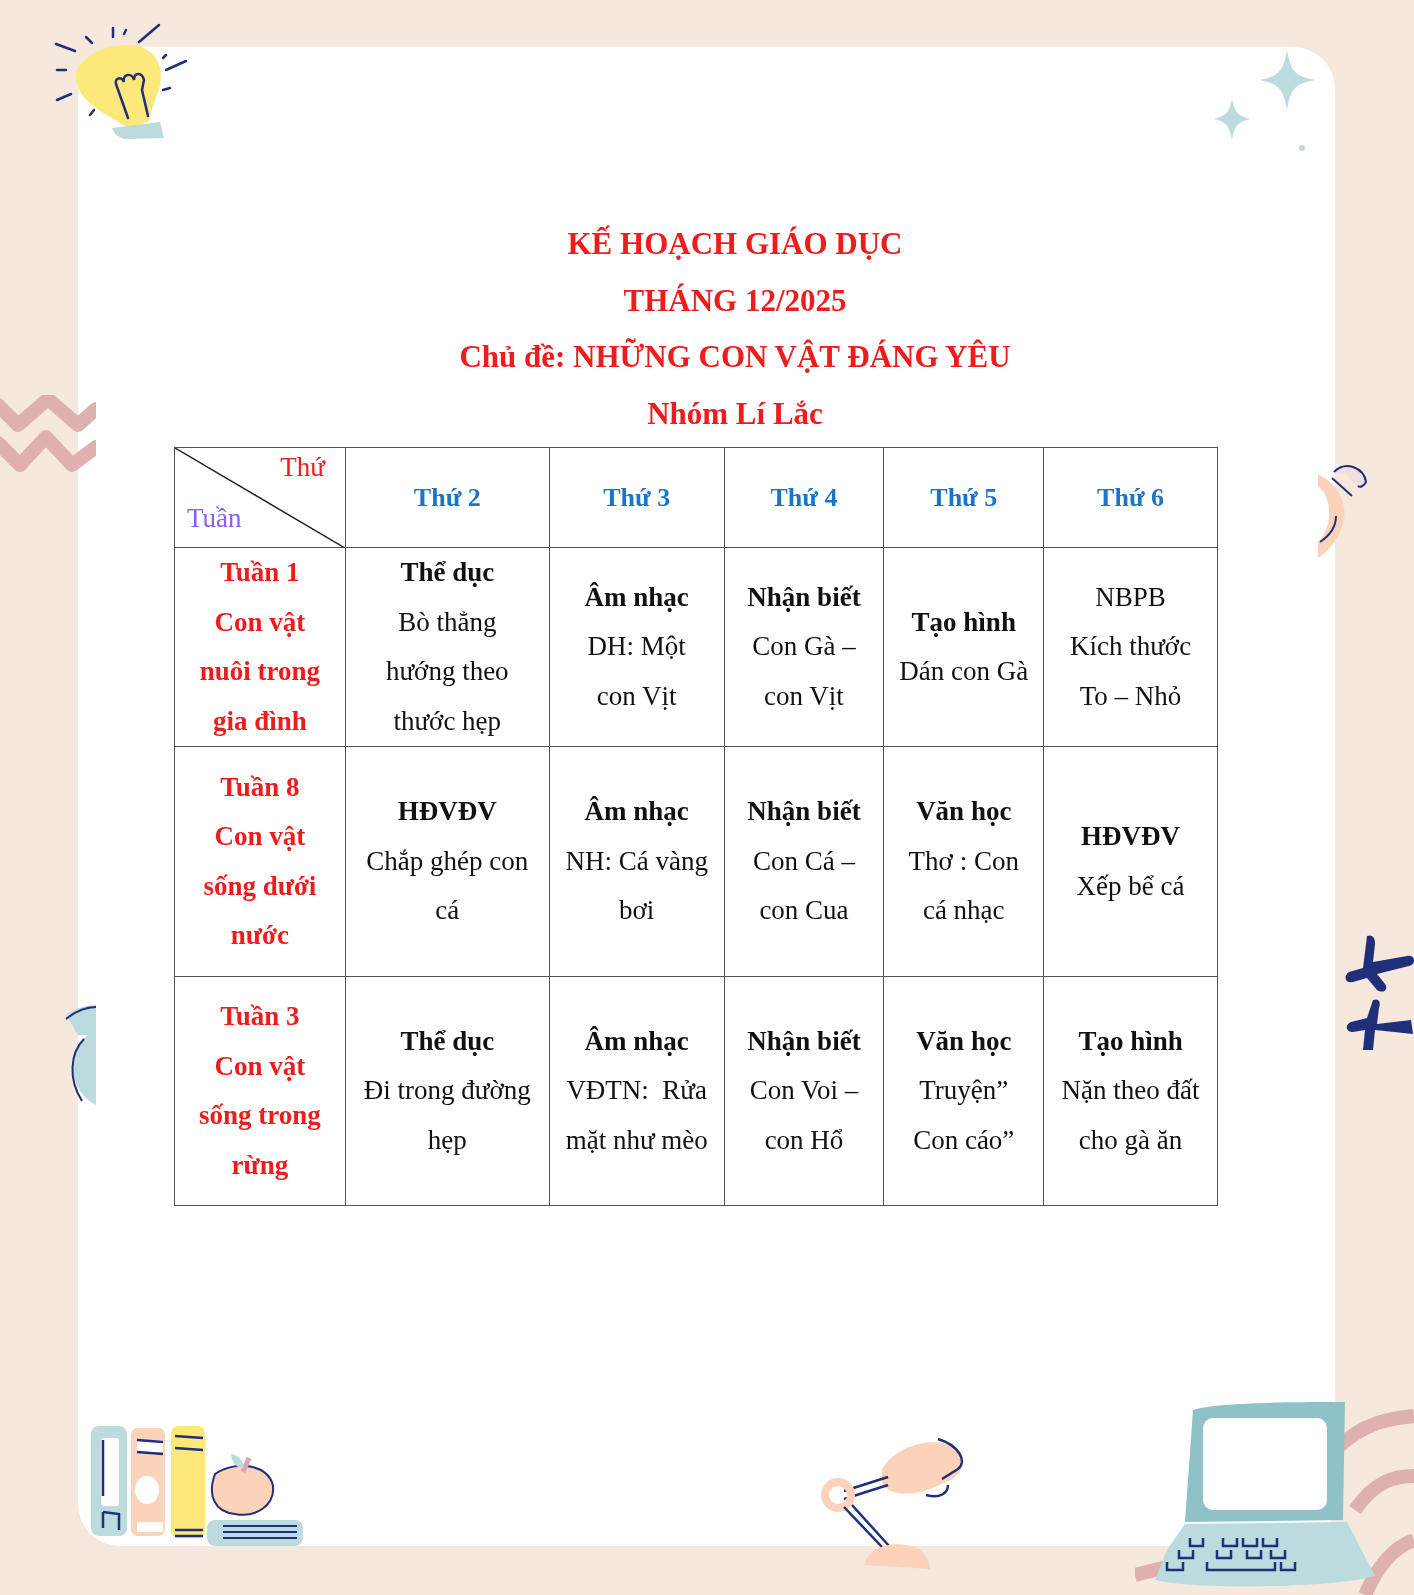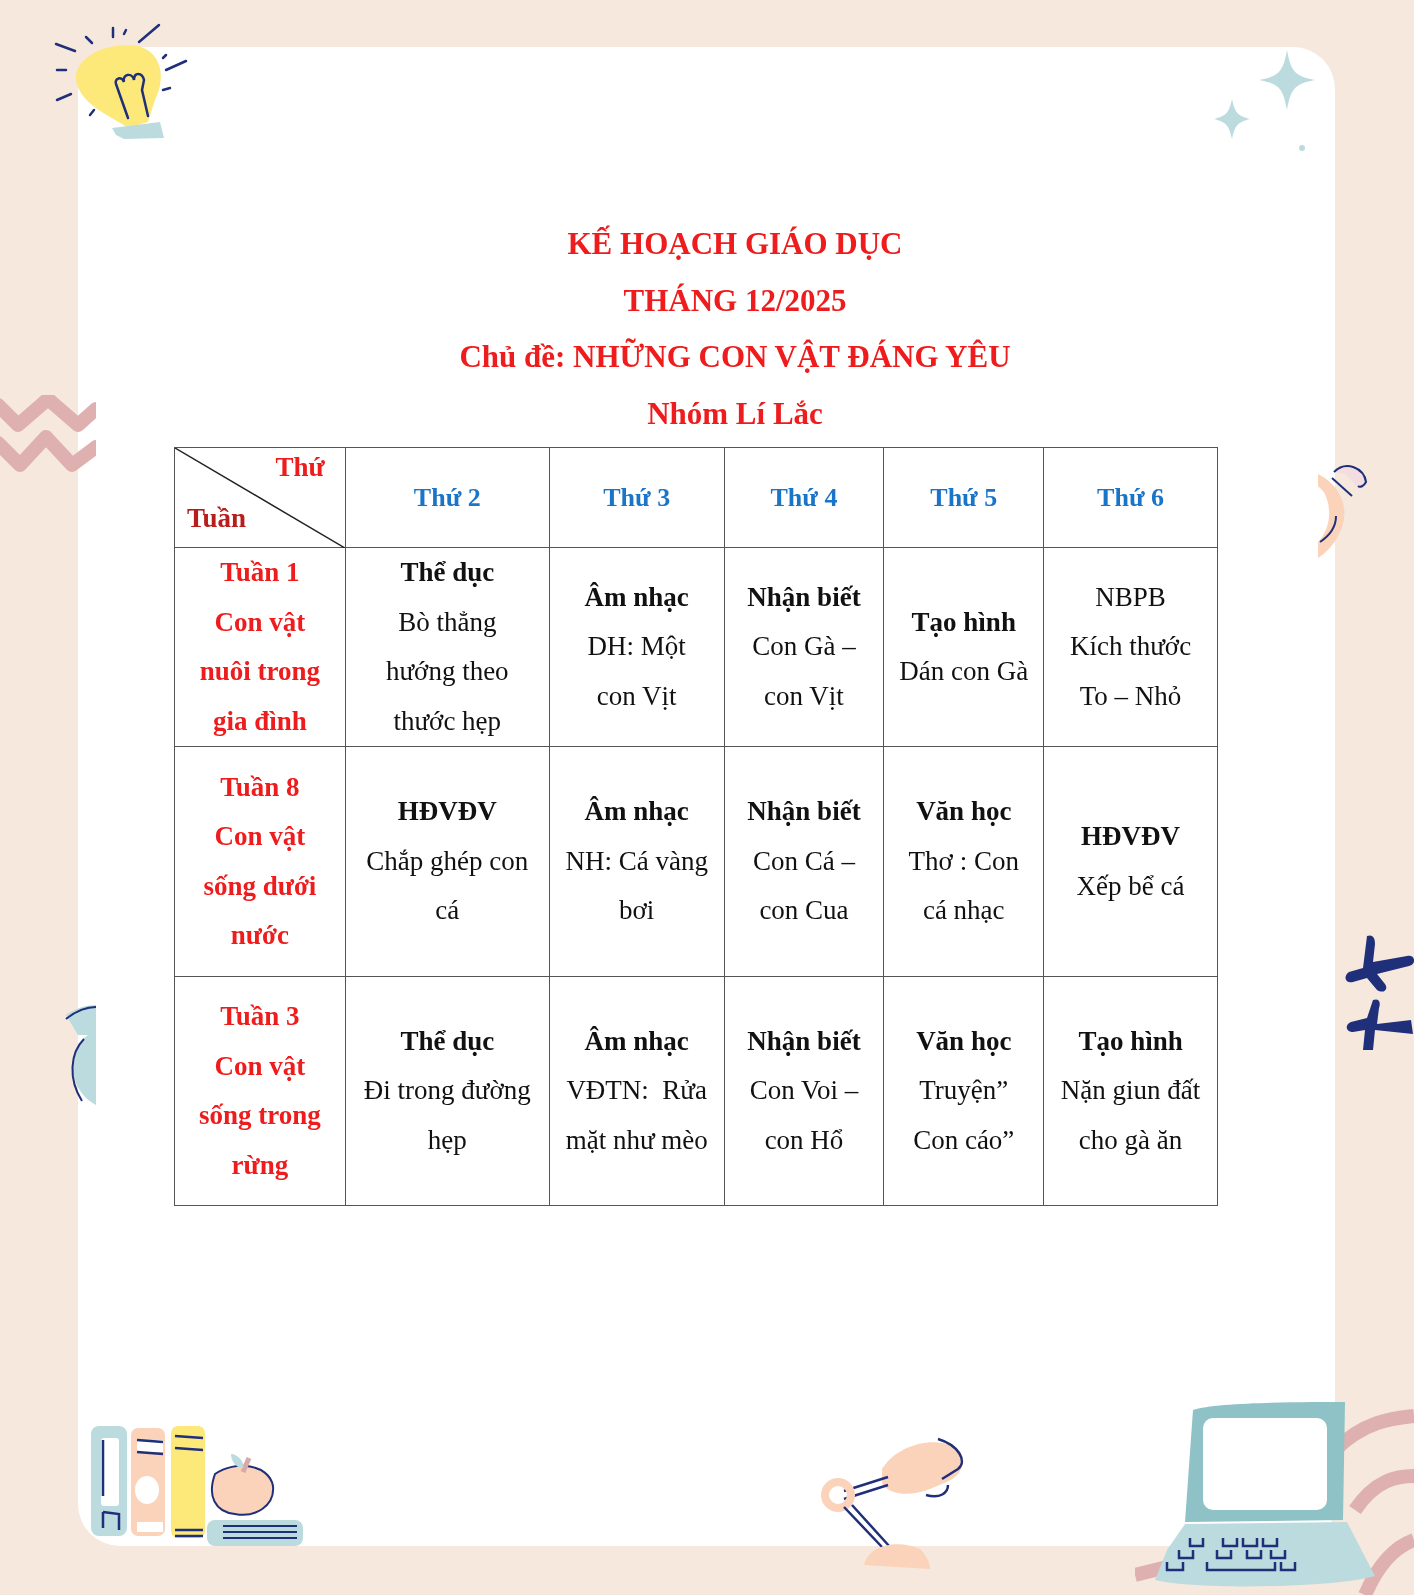--- a/index.html
+++ b/index.html
@@ -36,22 +36,22 @@
   .hdr-row { height: 100px; }
   .row1 { height: 199px; }
   .row2 { height: 230px; }
   .row3 { height: 229px; padding-left: 8px; }
   .day-head { color: #1a75c9 !important; font-weight: bold !important; font-size: 26px !important; }
   .week-cell { color: #ee1c1c !important; font-weight: bold !important; }
   .subject { font-weight: bold; display: block; }
   .line { display: block; }
   th.corner { position: relative; padding: 0 !important; }
   .corner svg { position: absolute; left: 0; top: 0; }
-  .corner-thu { position: absolute; right: 20px; top: 2px; color: #ee1c1c; font-weight: bold; font-size: 27px; line-height: 34px; }
-  .corner-tuan { position: absolute; left: 12px; bottom: 12px; color: #b91c1c; font-weight: bold; font-size: 27px; line-height: 34px; }
+  .corner-thu { position: absolute; right: 20px; top: 2px; color: #ee1c1c; font-weight: normal; font-size: 27px; line-height: 34px; }
+  .corner-tuan { position: absolute; left: 12px; bottom: 12px; color: #8b5cf6; font-weight: normal; font-size: 27px; line-height: 34px; }
 </style>
 </head>
 <body>
 
 <div class="card"></div>
 
 <svg class="deco" style="left:50px;top:20px" width="140" height="125" viewBox="0 0 140 125">
   <g stroke="#1f2f7a" stroke-width="2.5" stroke-linecap="round" fill="none">
     <line x1="6" y1="24" x2="25" y2="31"></line>
     <line x1="36" y1="17" x2="42" y2="23"></line>
@@ -273,18 +273,18 @@
       <span class="line">Con Voi –</span>
       <span class="line">con Hổ</span>
     </td>
     <td>
       <span class="subject">Văn học</span>
       <span class="line">Truyện”</span>
       <span class="line">Con cáo”</span>
     </td>
     <td>
       <span class="subject">Tạo hình</span>
-      <span class="line">Nặn giun đất</span>
+      <span class="line">Nặn theo đất</span>
       <span class="line">cho gà ăn</span>
     </td>
   </tr>
 </tbody>
   </table>
 
 </body></html>

